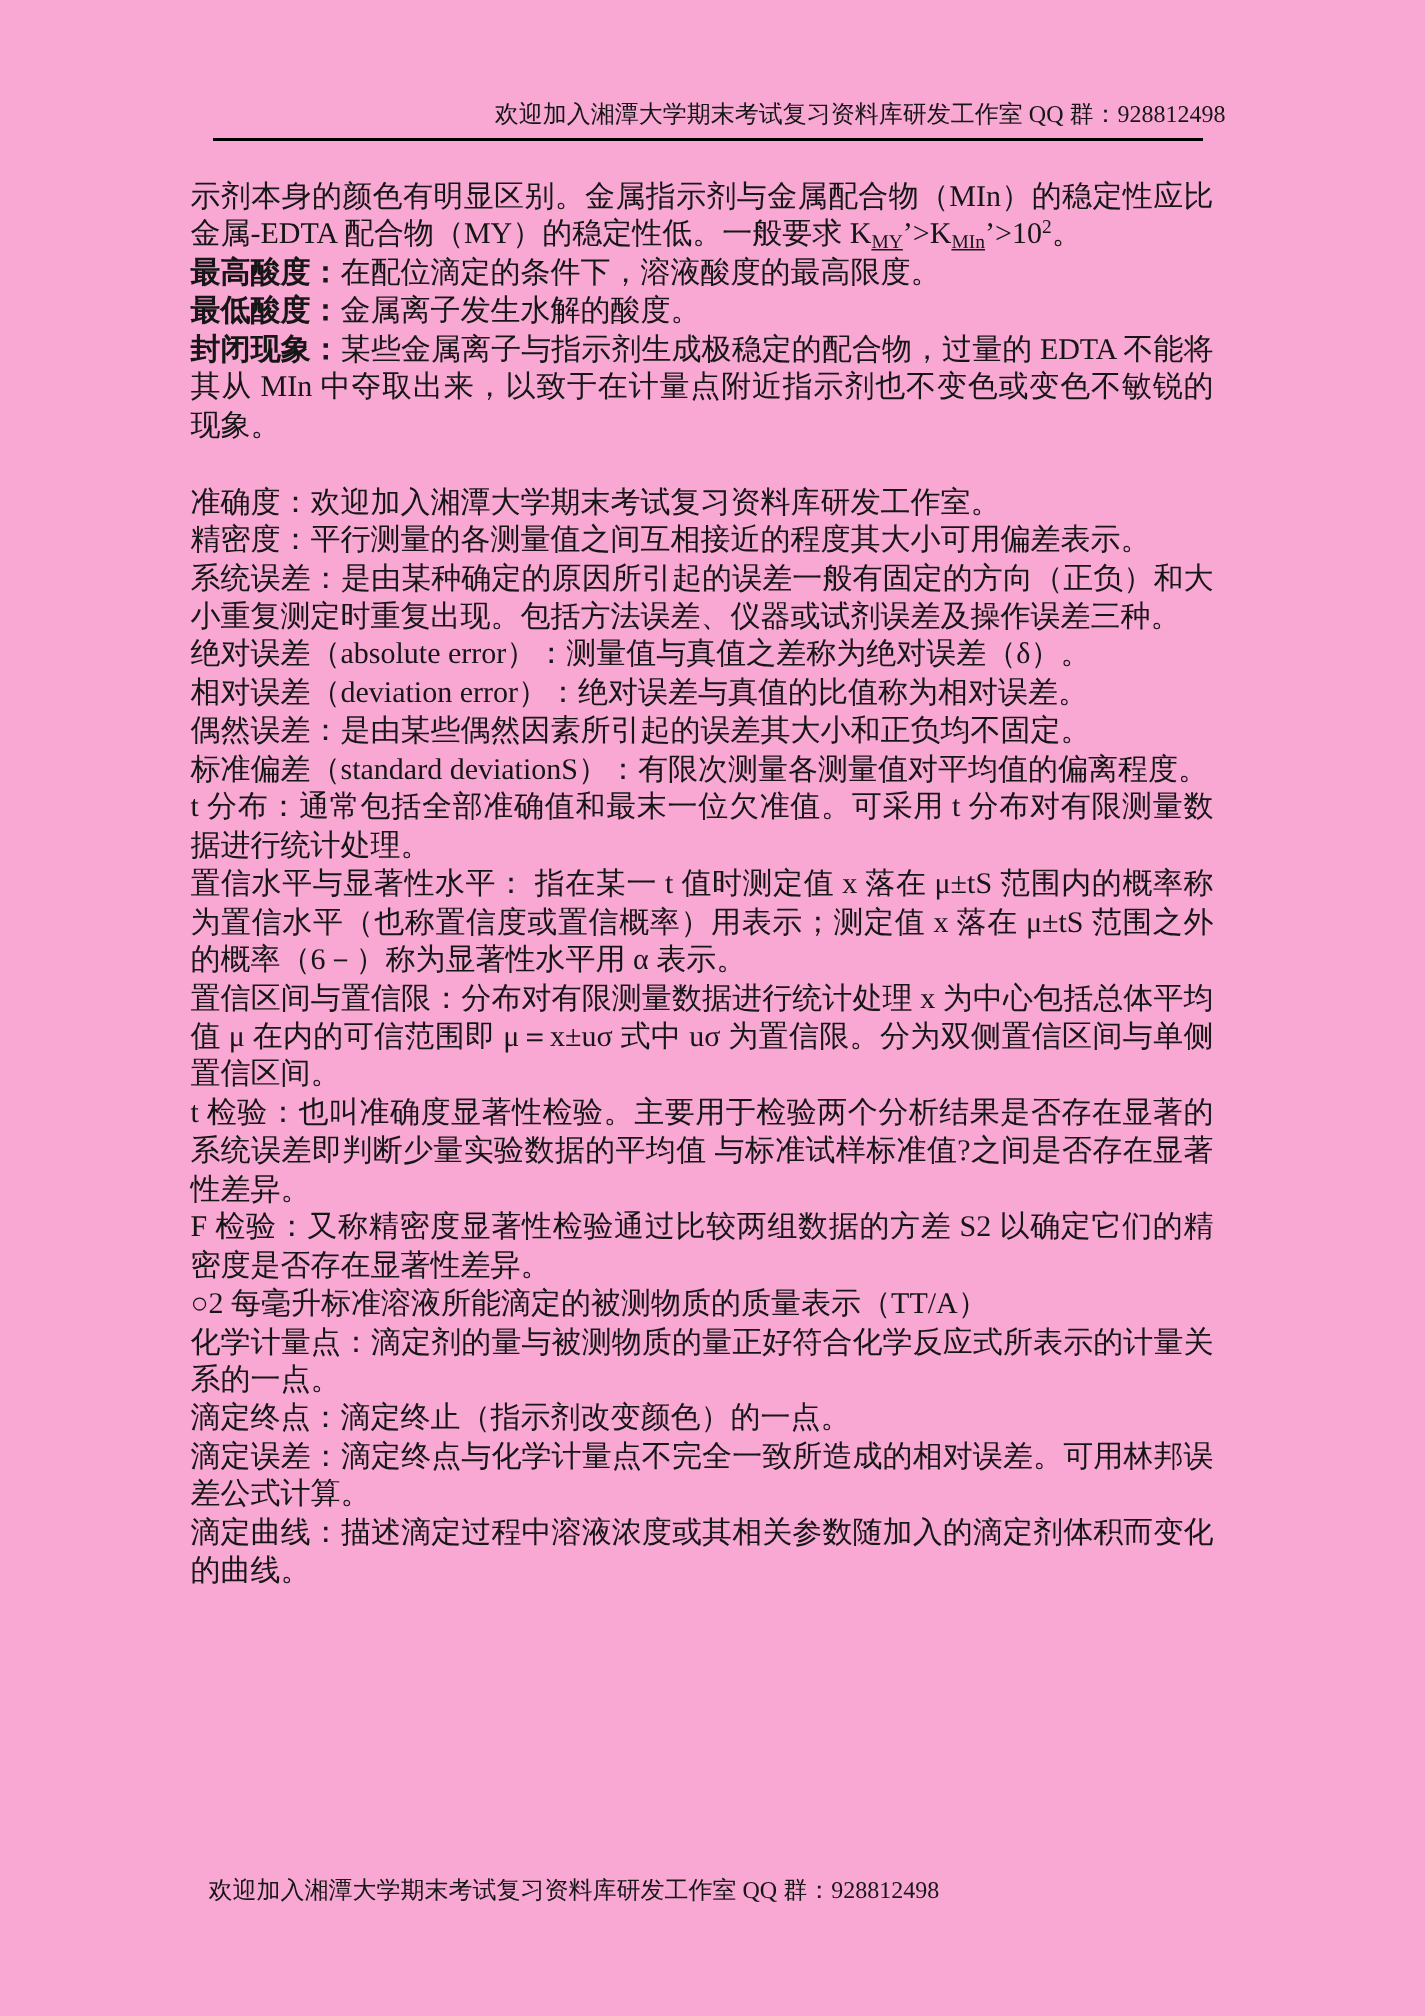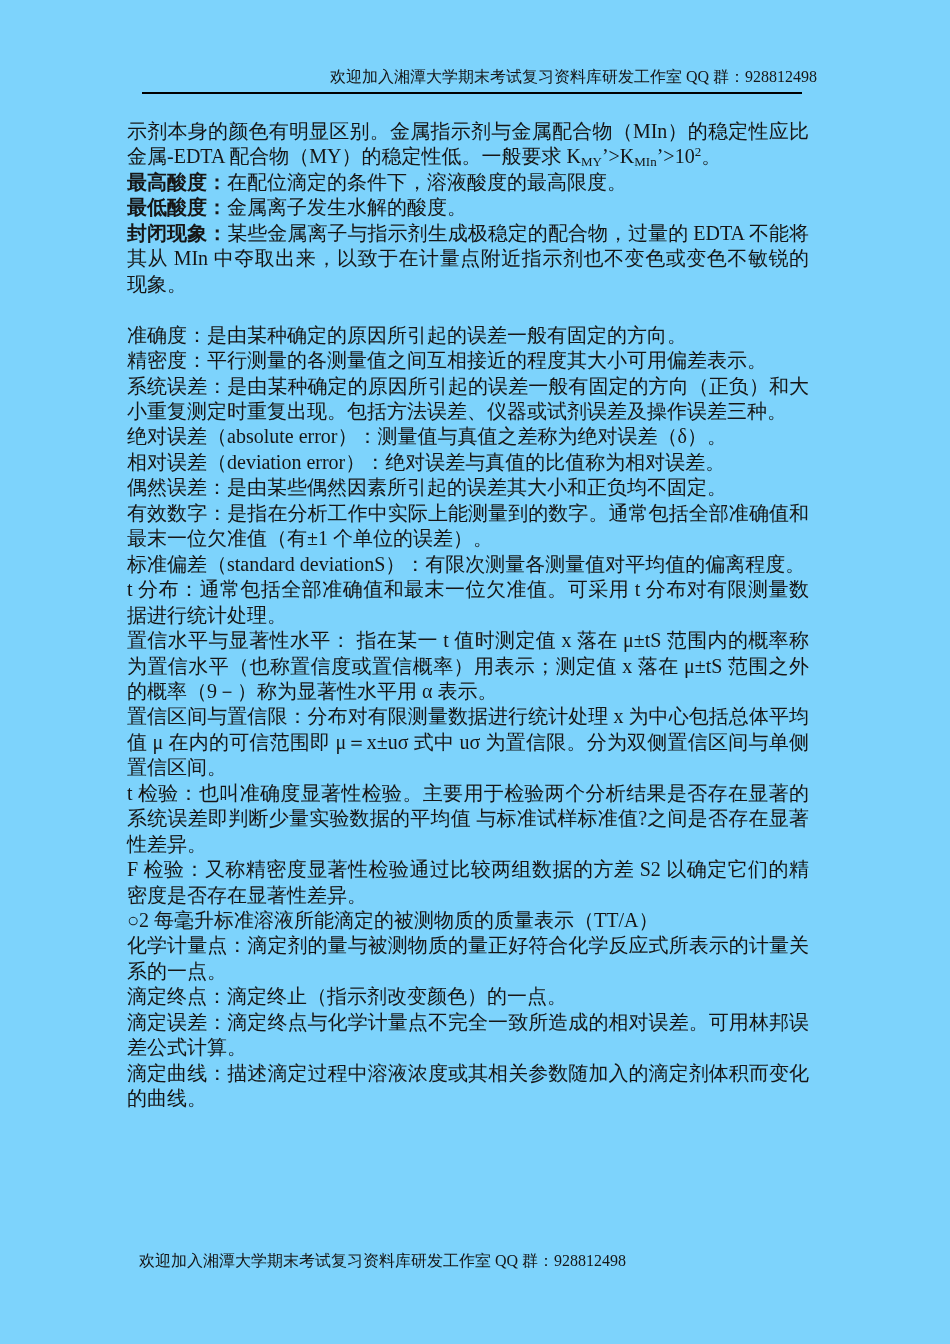--- a/index.html
+++ b/index.html
@@ -1,19 +1,19 @@
 <!DOCTYPE html>
 <html><head>
 <meta charset="utf-8">
 <style>
   html,body{margin:0;padding:0;background:#ffffff;}
   .page{
     position:relative;
     width:950px;height:1344px;
-    background:#7dd3fc;
+    background:#f9a8d4;
     color:#161616;
     font-family:"Liberation Serif","DejaVu Serif",serif;
     overflow:hidden;
   }
   .header-text{
     position:absolute;
     left:142px;width:675px;top:66px;
     font-size:16px;line-height:22px;
     text-align:right;
     white-space:nowrap;
@@ -26,21 +26,21 @@
   .body-text{
     position:absolute;
     left:127px;width:682px;top:119px;
     font-size:20px;
     line-height:25.45px;
     text-align:justify;
   }
   .para{margin:0;min-height:25.45px;}
   .b{font-weight:bold;}
   .body-text sub,.body-text sup{font-size:13px;line-height:0;}
-  .body-text sub{vertical-align:-3px;}
+  .body-text sub{vertical-align:-3px;text-decoration:underline;}
   .body-text sup{vertical-align:7px;}
   .footer-text{
     position:absolute;
     left:139px;top:1250px;
     font-size:16px;line-height:22px;
     white-space:nowrap;
   }
 </style>
 </head>
 <body>
@@ -48,30 +48,29 @@
 <div class="page">
   <div class="header-text">欢迎加入湘潭大学期末考试复习资料库研发工作室 QQ 群：928812498</div>
   <div class="header-rule"></div>
 
   <div class="body-text">
       <p class="para"><span>示剂本身的颜色有明显区别。金属指示剂与金属配合物（MIn）的稳定性应比金属-EDTA 配合物（MY）的稳定性低。一般要求 K</span><sub>MY</sub><span>’&gt;K</span><sub>MIn</sub><span>’&gt;10</span><sup>2</sup><span>。</span></p>
       <p class="para"><span class="b">最高酸度：</span><span>在配位滴定的条件下，溶液酸度的最高限度。</span></p>
       <p class="para"><span class="b">最低酸度：</span><span>金属离子发生水解的酸度。</span></p>
       <p class="para"><span class="b">封闭现象：</span><span>某些金属离子与指示剂生成极稳定的配合物，过量的 EDTA 不能将其从 MIn 中夺取出来，以致于在计量点附近指示剂也不变色或变色不敏锐的现象。</span></p>
       <p class="para"></p>
-      <p class="para"><span>准确度：是由某种确定的原因所引起的误差一般有固定的方向。</span></p>
+      <p class="para"><span>准确度：欢迎加入湘潭大学期末考试复习资料库研发工作室。</span></p>
       <p class="para"><span>精密度：平行测量的各测量值之间互相接近的程度其大小可用偏差表示。</span></p>
       <p class="para"><span>系统误差：是由某种确定的原因所引起的误差一般有固定的方向（正负）和大小重复测定时重复出现。包括方法误差、仪器或试剂误差及操作误差三种。</span></p>
       <p class="para"><span>绝对误差（absolute error）：测量值与真值之差称为绝对误差（δ）。</span></p>
       <p class="para"><span>相对误差（deviation error）：绝对误差与真值的比值称为相对误差。</span></p>
       <p class="para"><span>偶然误差：是由某些偶然因素所引起的误差其大小和正负均不固定。</span></p>
-      <p class="para"><span>有效数字：是指在分析工作中实际上能测量到的数字。通常包括全部准确值和最末一位欠准值（有±1 个单位的误差）。</span></p>
       <p class="para"><span>标准偏差（standard deviationS）：有限次测量各测量值对平均值的偏离程度。</span></p>
       <p class="para"><span>t 分布：通常包括全部准确值和最末一位欠准值。可采用 t 分布对有限测量数据进行统计处理。</span></p>
-      <p class="para"><span>置信水平与显著性水平： 指在某一 t 值时测定值 x 落在 μ±tS 范围内的概率称为置信水平（也称置信度或置信概率）用表示；测定值 x 落在 μ±tS 范围之外的概率（9－）称为显著性水平用 α 表示。</span></p>
+      <p class="para"><span>置信水平与显著性水平： 指在某一 t 值时测定值 x 落在 μ±tS 范围内的概率称为置信水平（也称置信度或置信概率）用表示；测定值 x 落在 μ±tS 范围之外的概率（6－）称为显著性水平用 α 表示。</span></p>
       <p class="para"><span>置信区间与置信限：分布对有限测量数据进行统计处理 x 为中心包括总体平均值 μ 在内的可信范围即 μ＝x±uσ 式中 uσ 为置信限。分为双侧置信区间与单侧置信区间。</span></p>
       <p class="para"><span>t 检验：也叫准确度显著性检验。主要用于检验两个分析结果是否存在显著的系统误差即判断少量实验数据的平均值 与标准试样标准值?之间是否存在显著性差异。</span></p>
       <p class="para"><span>F 检验：又称精密度显著性检验通过比较两组数据的方差 S2 以确定它们的精密度是否存在显著性差异。</span></p>
       <p class="para"><span>○2 每毫升标准溶液所能滴定的被测物质的质量表示（TT/A）</span></p>
       <p class="para"><span>化学计量点：滴定剂的量与被测物质的量正好符合化学反应式所表示的计量关系的一点。</span></p>
       <p class="para"><span>滴定终点：滴定终止（指示剂改变颜色）的一点。</span></p>
       <p class="para"><span>滴定误差：滴定终点与化学计量点不完全一致所造成的相对误差。可用林邦误差公式计算。</span></p>
       <p class="para"><span>滴定曲线：描述滴定过程中溶液浓度或其相关参数随加入的滴定剂体积而变化的曲线。</span></p>
     </div>
 

